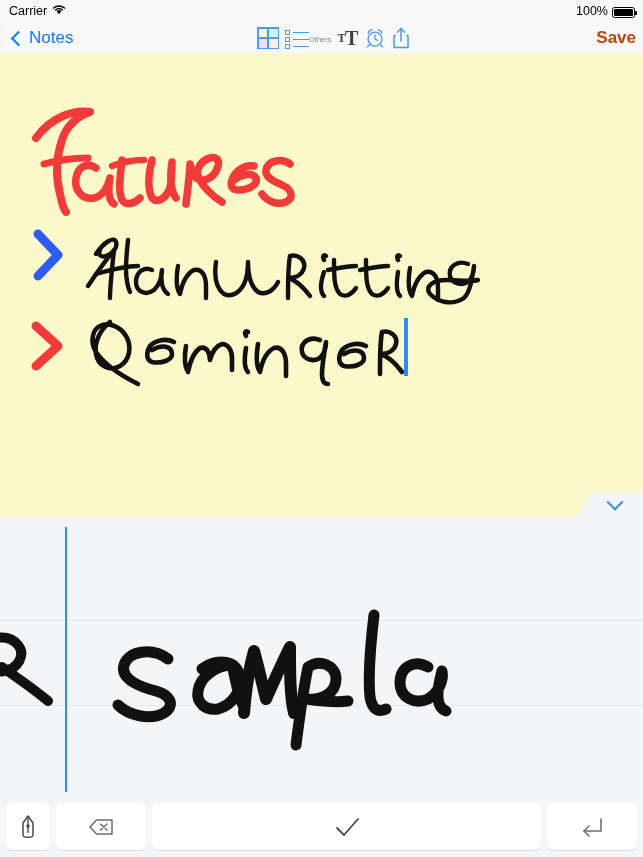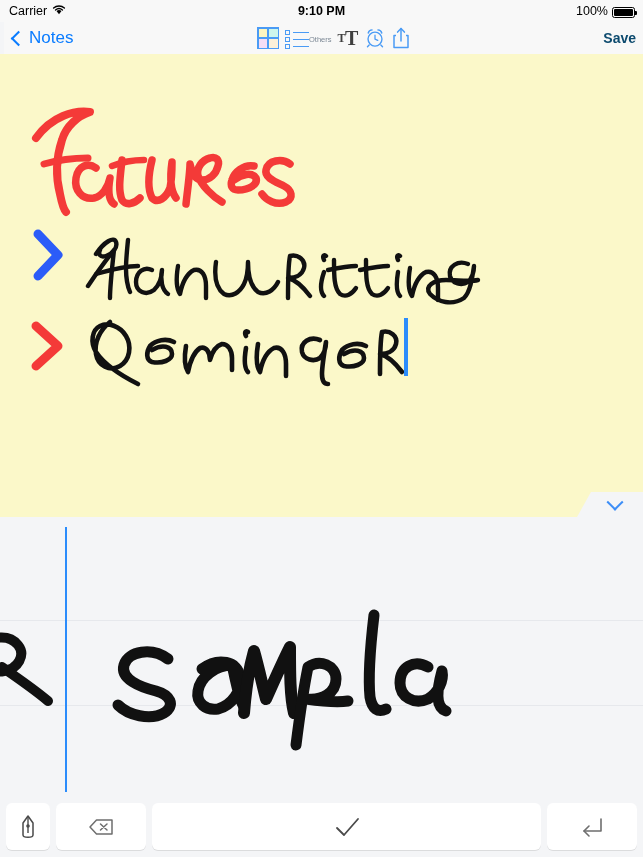--- a/index.html
+++ b/index.html
@@ -115,22 +115,22 @@
     margin-right: 2px;
     margin-left: 2px;
   }
   .save-btn {
     position: absolute;
     right: 11px;
     top: 0;
     height: 32px;
     display: flex;
     align-items: center;
-    color: #0c4a6e;
-    font-size: 14px;
+    color: #c2410c;
+    font-size: 17px;
     font-weight: bold;
     cursor: pointer;
   }
   .nav-tools {
     position: absolute;
     left: 253px;
     top: 0;
     height: 32px;
     display: flex;
     align-items: center;
@@ -315,21 +315,20 @@
     <div class="status-left">
       <span>Carrier</span>
       <span>
         <svg width="14" height="11" viewBox="0 0 14 11">
           <path d="M7 10.2 L4.5 6.9 a4 4 0 0 1 5 0 Z" fill="#000"></path>
           <path d="M1.6 4.1 a8 8 0 0 1 10.8 0" stroke="#000" stroke-width="1.4" fill="none" stroke-linecap="round"></path>
           <path d="M3.5 6.0 a5.4 5.4 0 0 1 7 0" stroke="#000" stroke-width="1.3" fill="none" stroke-linecap="round"></path>
         </svg>
       </span>
     </div>
-    <div class="status-center">9:10 PM</div>
     <div class="status-right">
       <span>100%</span>
       <span class="battery">
           <span class="fill"></span>
         </span>
     </div>
   </div>
 
   <div class="nav-bar">
 

